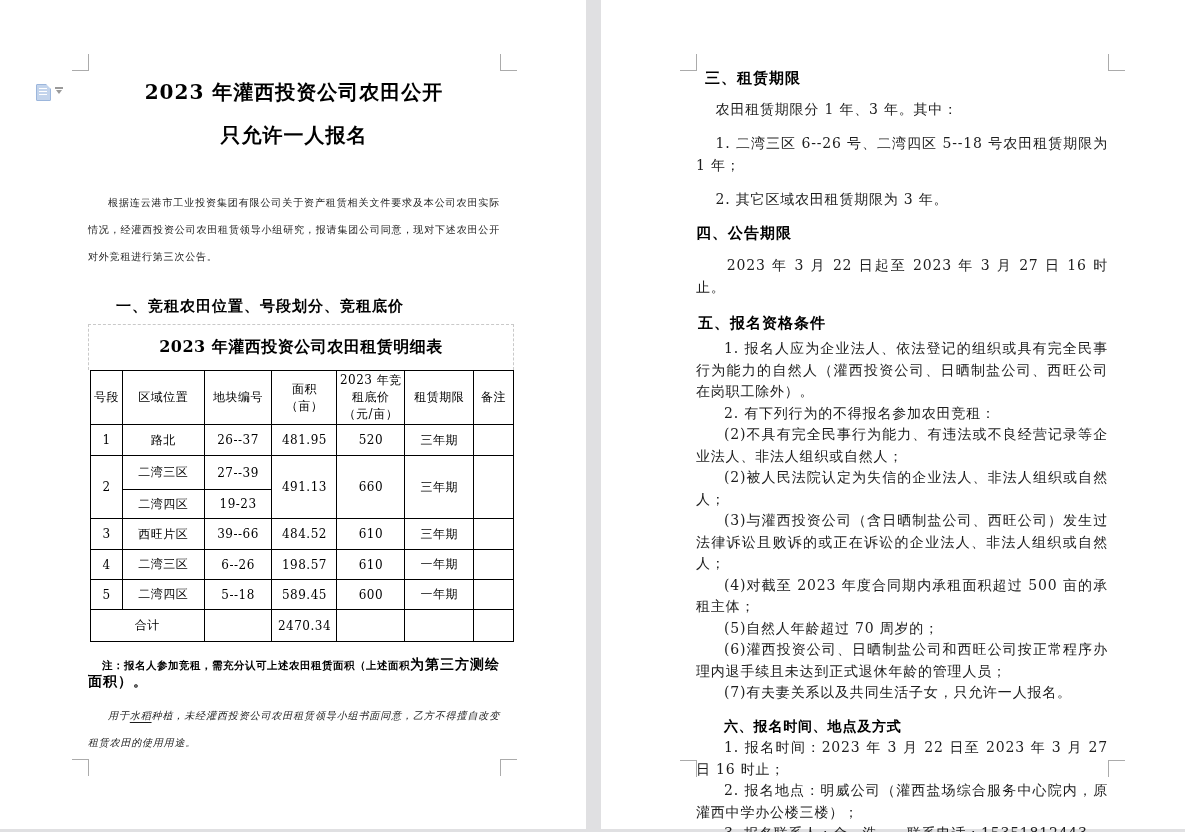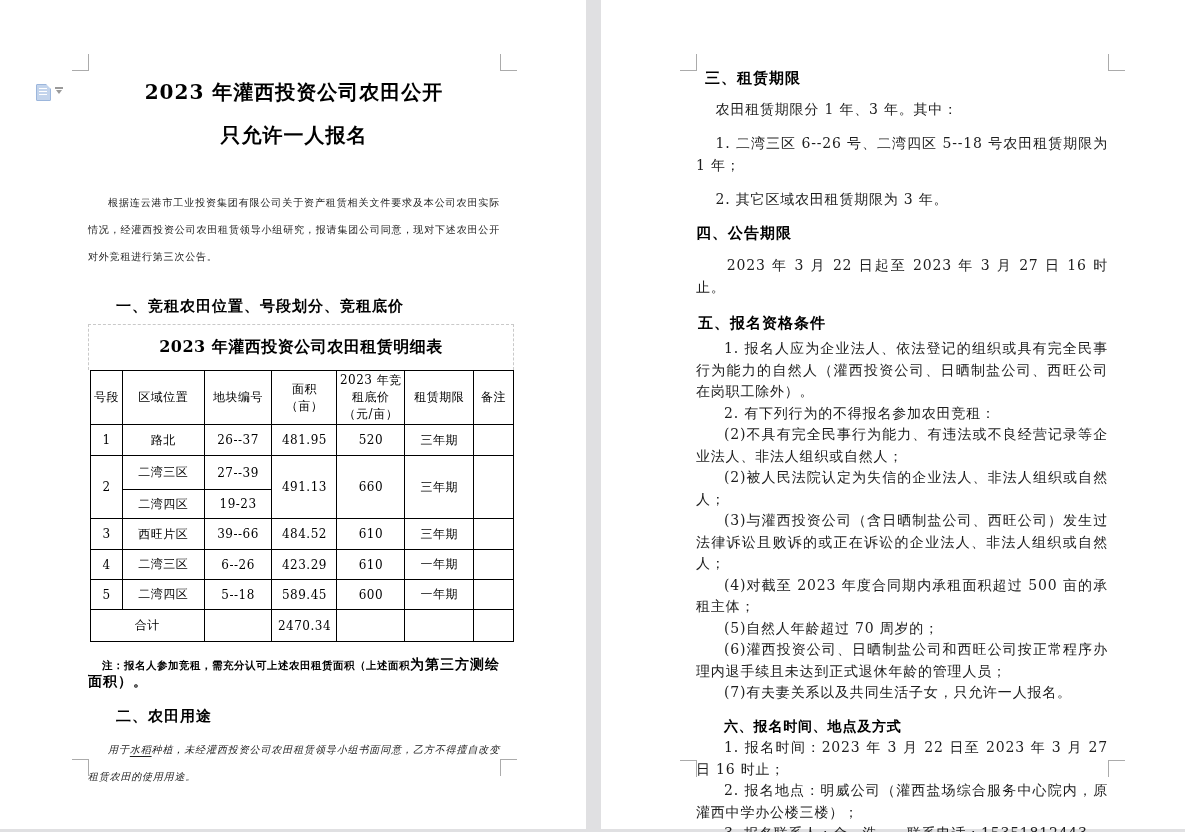--- a/index.html
+++ b/index.html
@@ -172,21 +172,21 @@
         <td>39--66</td>
         <td>484.52</td>
         <td>610</td>
         <td>三年期</td>
         <td></td>
       </tr>
       <tr class="r30">
         <td>4</td>
         <td>二湾三区</td>
         <td>6--26</td>
-        <td>423.29</td>
+        <td>198.57</td>
         <td>610</td>
         <td>一年期</td>
         <td></td>
       </tr>
       <tr class="r30">
         <td>5</td>
         <td>二湾四区</td>
         <td>5--18</td>
         <td>589.45</td>
         <td>600</td>
@@ -199,21 +199,20 @@
         <td>2470.34</td>
         <td></td>
         <td></td>
         <td></td>
       </tr>
     </tbody>
       </table>
 
     <p class="note"><span class="small">注：报名人参加竞租，需充分认可上述农田租赁面积（上述面积</span><span class="large">为第三方测绘面积）。</span></p>
 
-    <p class="heading h-num" style="margin-top:18px;">二、农田用途</p>
 
     <p class="body-text usage"><span>用于</span><span class="u-line">水稻</span><span>种植，未经灌西投资公司农田租赁领导小组书面同意，乙方不得擅自改变租赁农田的使用用途。</span></p>
   </div>
 </div>
 
 <div class="gap"></div>
 <div class="bottom-strip"></div>
 
 <div class="page page-right">
   <div class="mark tl" style="left:73px;top:54px;"></div>

